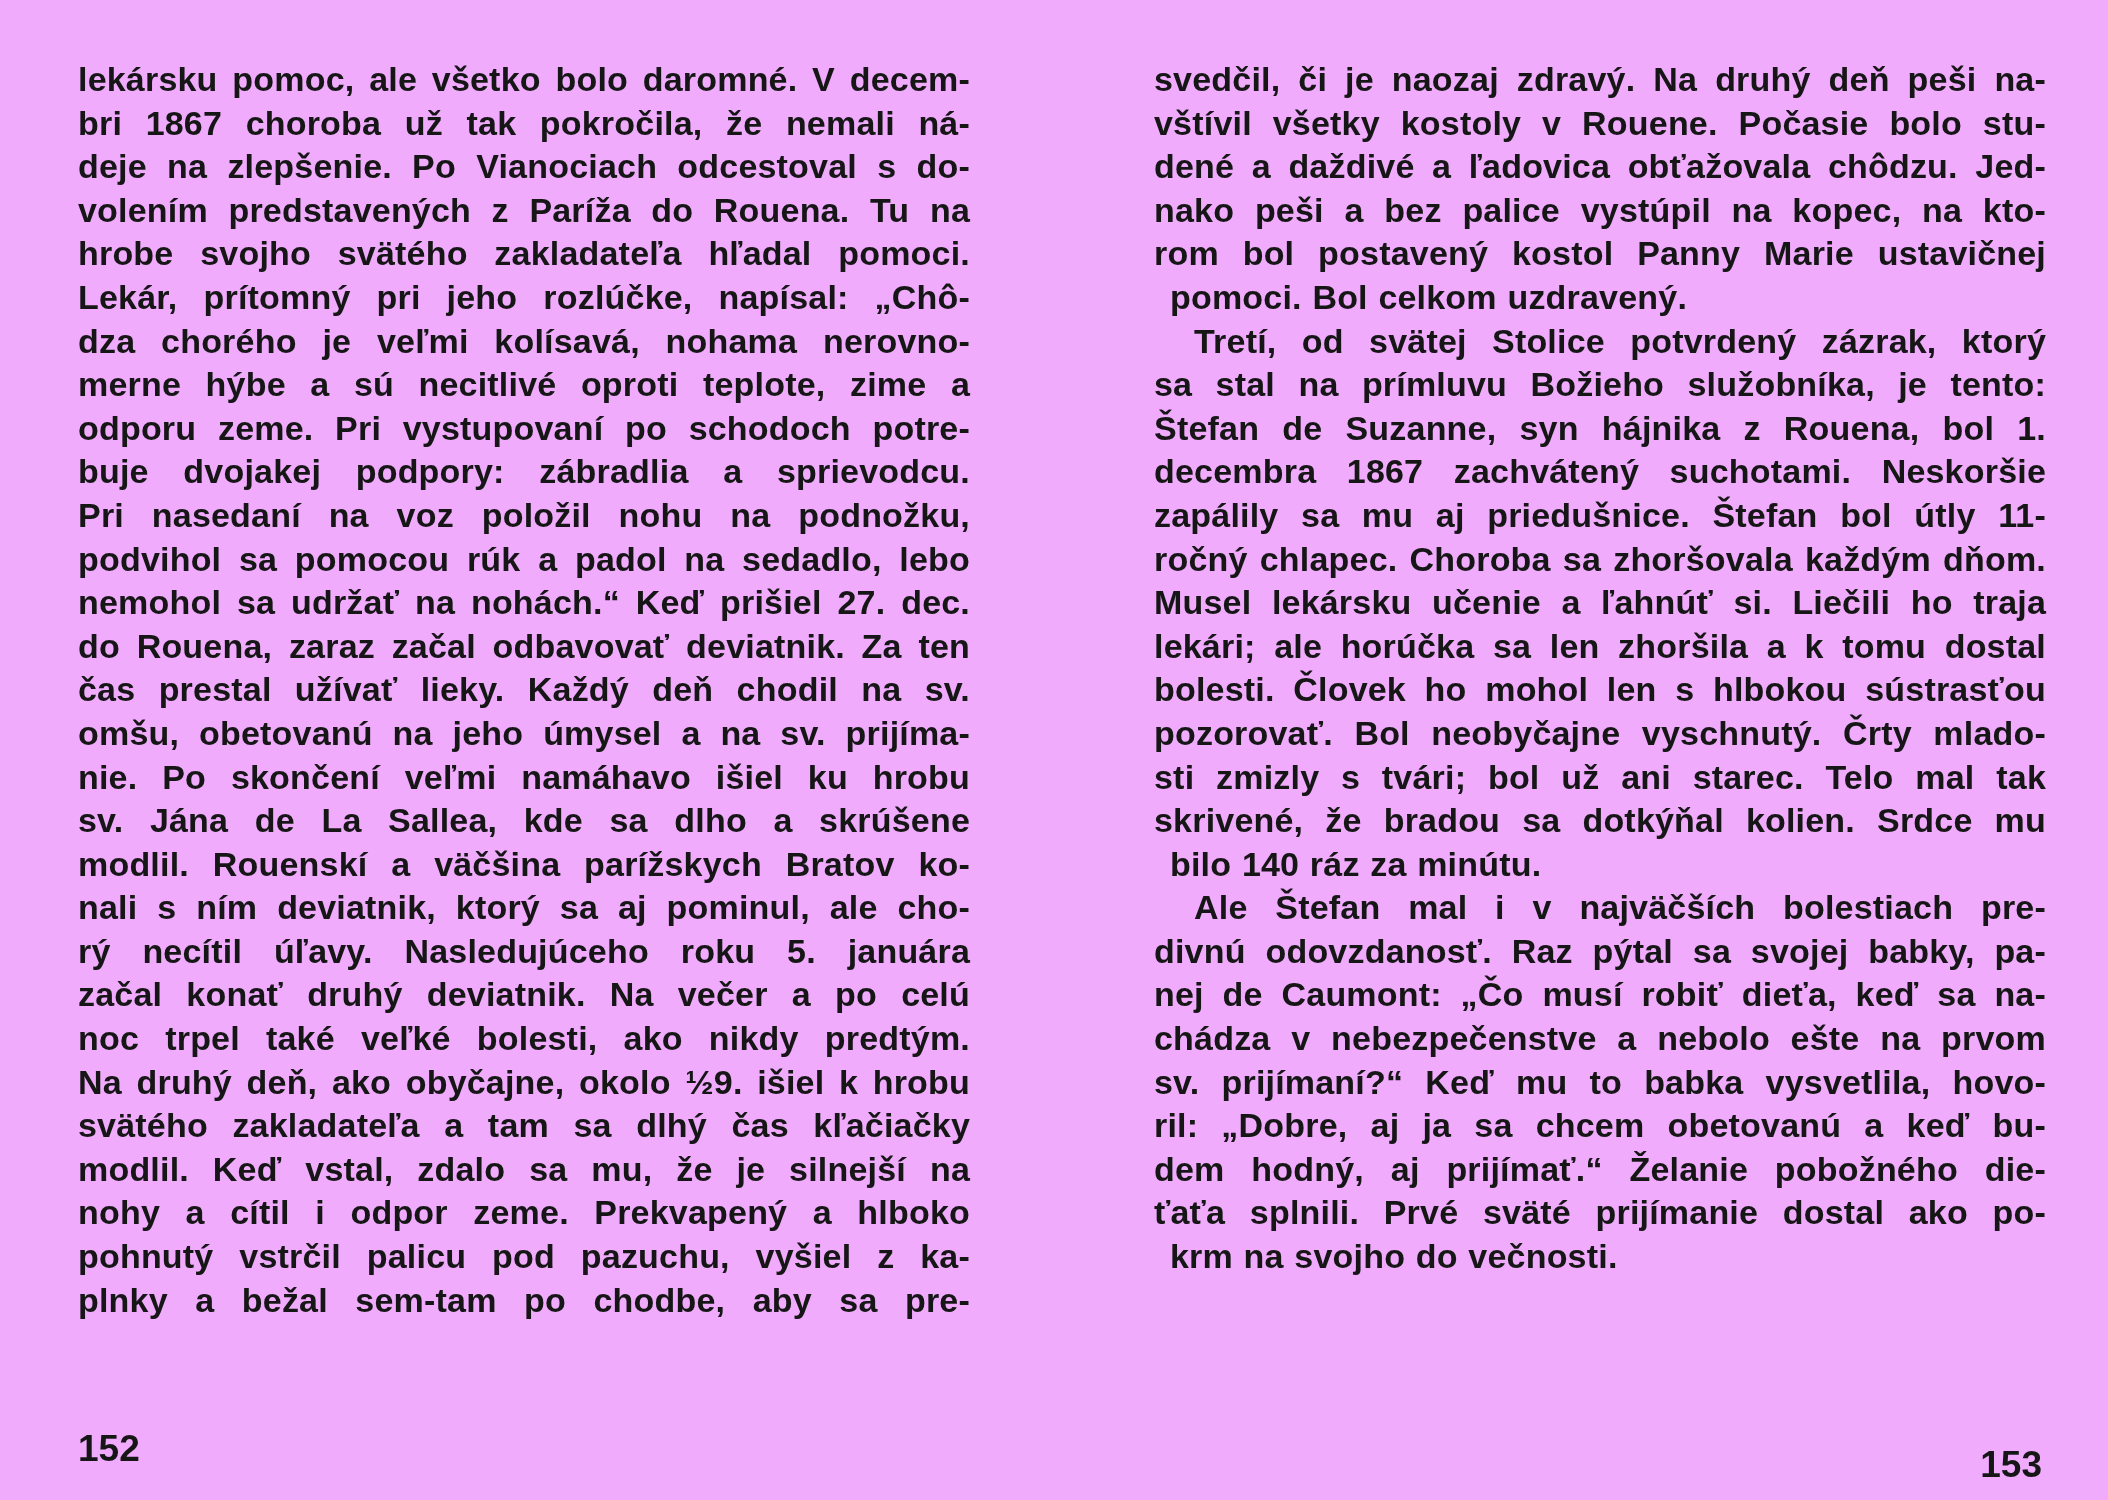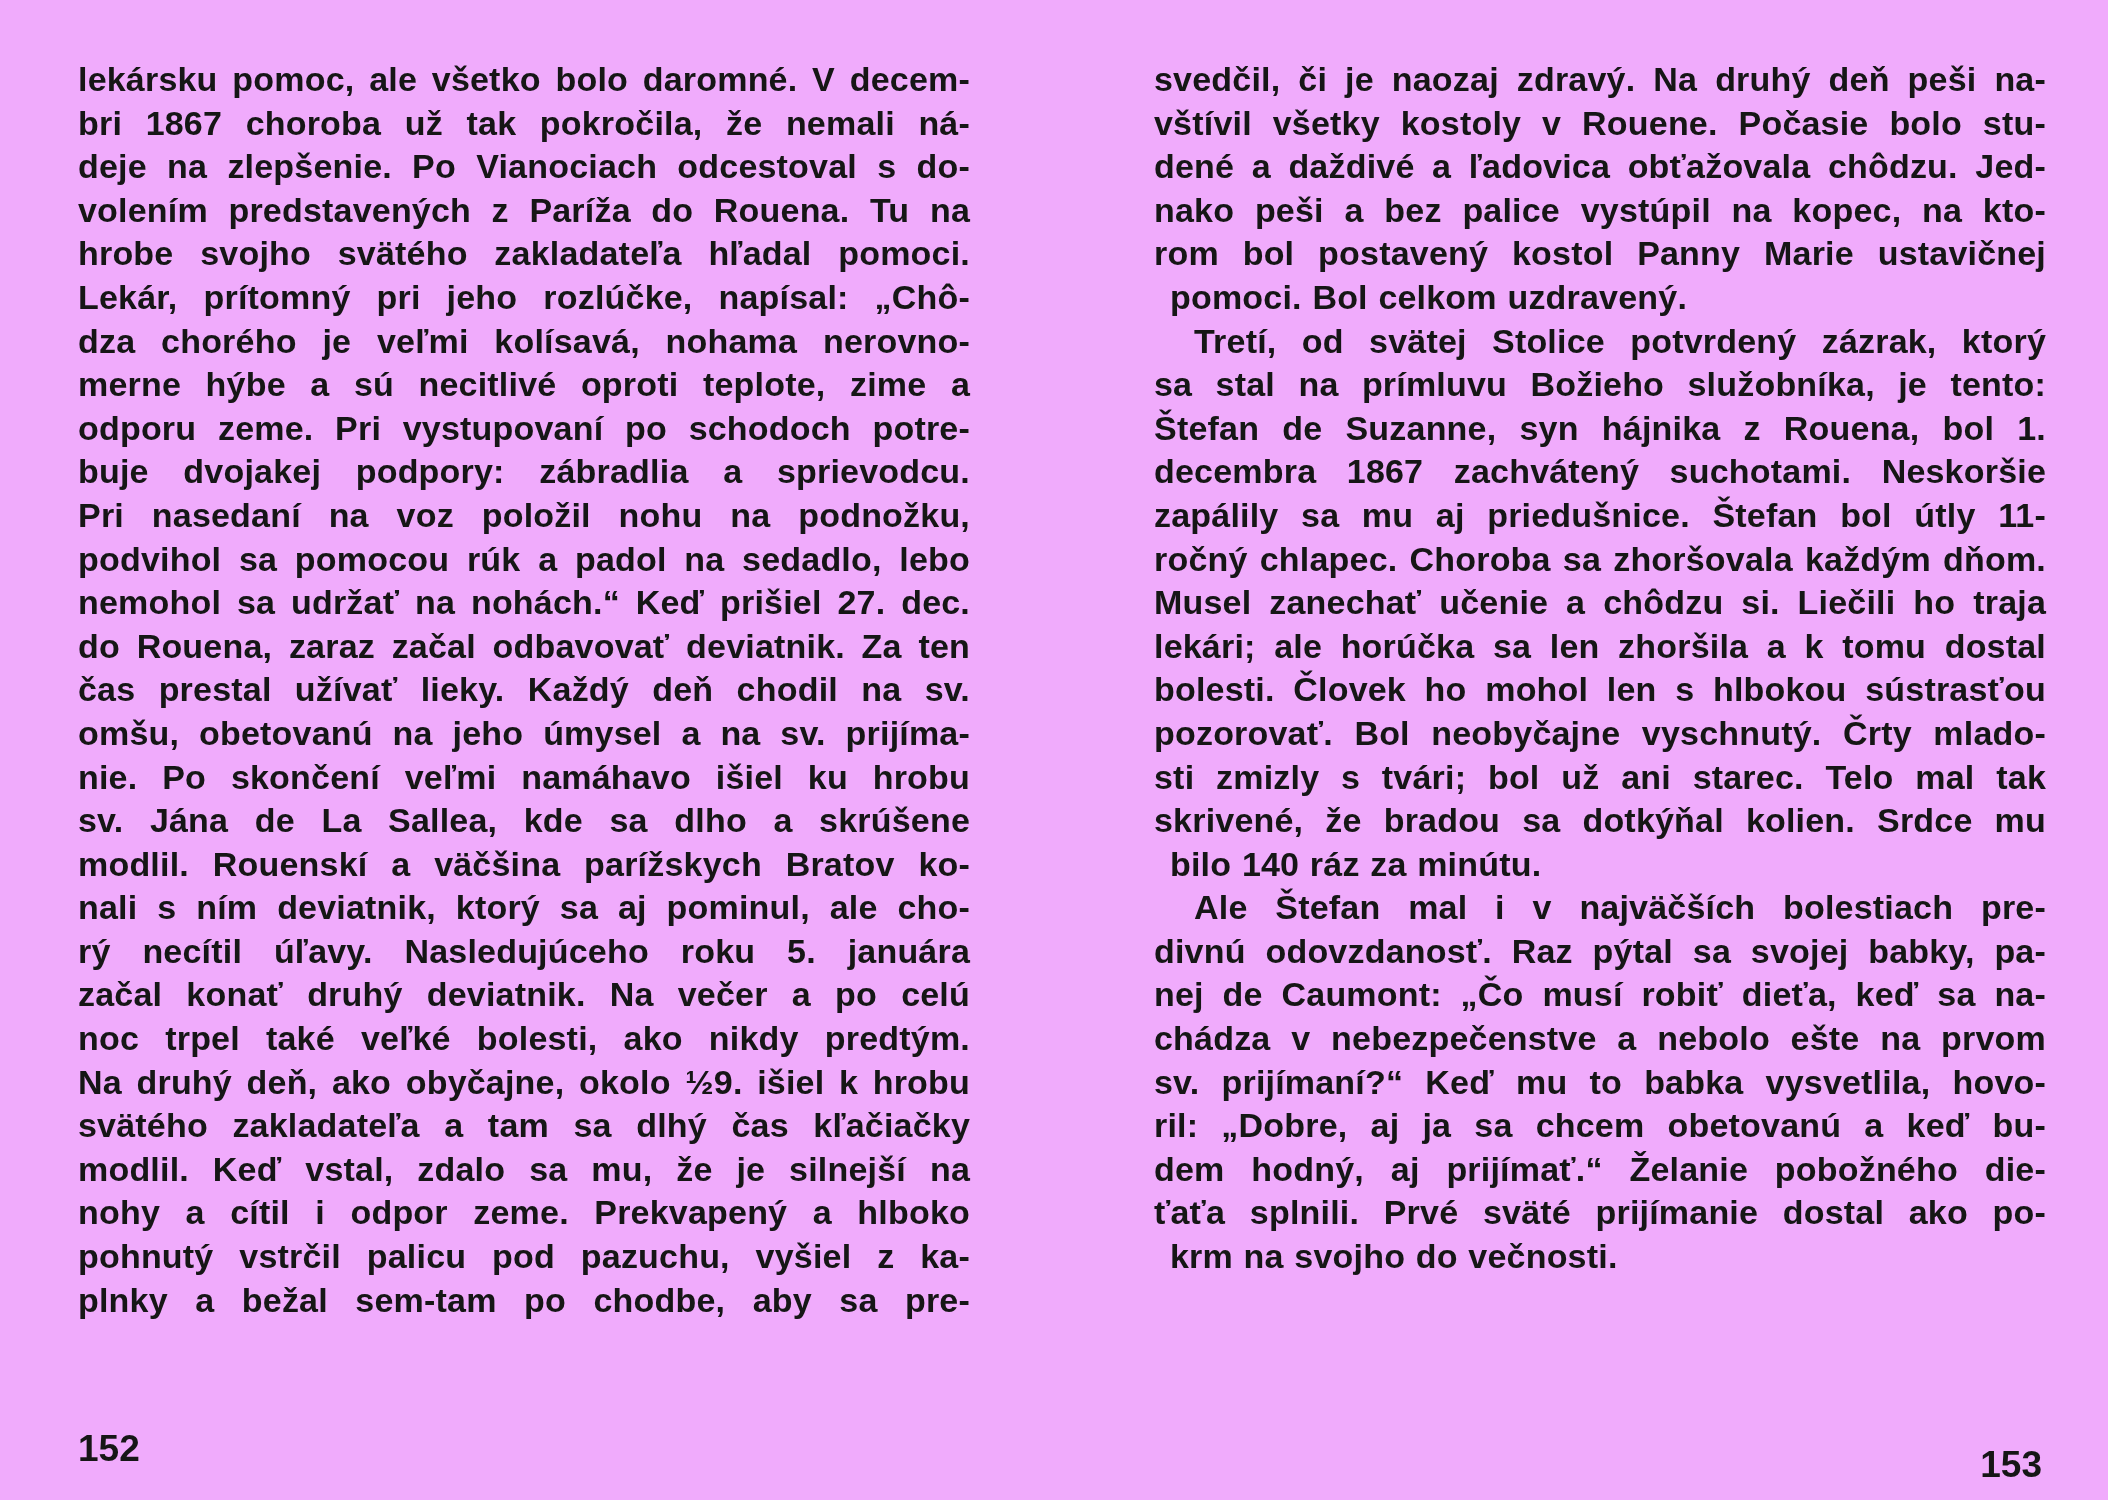--- a/index.html
+++ b/index.html
@@ -104,21 +104,21 @@
         <div class="line">dené a daždivé a ľadovica obťažovala chôdzu. Jed-</div>
         <div class="line">nako peši a bez palice vystúpil na kopec, na kto-</div>
         <div class="line">rom bol postavený kostol Panny Marie ustavičnej</div>
         <div class="line para-end">pomoci. Bol celkom uzdravený.</div>
         <div class="line indent">Tretí, od svätej Stolice potvrdený zázrak, ktorý</div>
         <div class="line">sa stal na prímluvu Božieho služobníka, je tento:</div>
         <div class="line">Štefan de Suzanne, syn hájnika z Rouena, bol 1.</div>
         <div class="line">decembra 1867 zachvátený suchotami. Neskoršie</div>
         <div class="line">zapálily sa mu aj priedušnice. Štefan bol útly 11-</div>
         <div class="line">ročný chlapec. Choroba sa zhoršovala každým dňom.</div>
-        <div class="line">Musel zanechať učenie a chôdzu si. Liečili ho traja</div>
+        <div class="line">Musel lekársku učenie a ľahnúť si. Liečili ho traja</div>
         <div class="line">lekári; ale horúčka sa len zhoršila a k tomu dostal</div>
         <div class="line">bolesti. Človek ho mohol len s hlbokou sústrasťou</div>
         <div class="line">pozorovať. Bol neobyčajne vyschnutý. Črty mlado-</div>
         <div class="line">sti zmizly s tvári; bol už ani starec. Telo mal tak</div>
         <div class="line">skrivené, že bradou sa dotkýňal kolien. Srdce mu</div>
         <div class="line para-end">bilo 140 ráz za minútu.</div>
         <div class="line indent">Ale Štefan mal i v najväčších bolestiach pre-</div>
         <div class="line">divnú odovzdanosť. Raz pýtal sa svojej babky, pa-</div>
         <div class="line">nej de Caumont: „Čo musí robiť dieťa, keď sa na-</div>
         <div class="line">chádza v nebezpečenstve a nebolo ešte na prvom</div>

